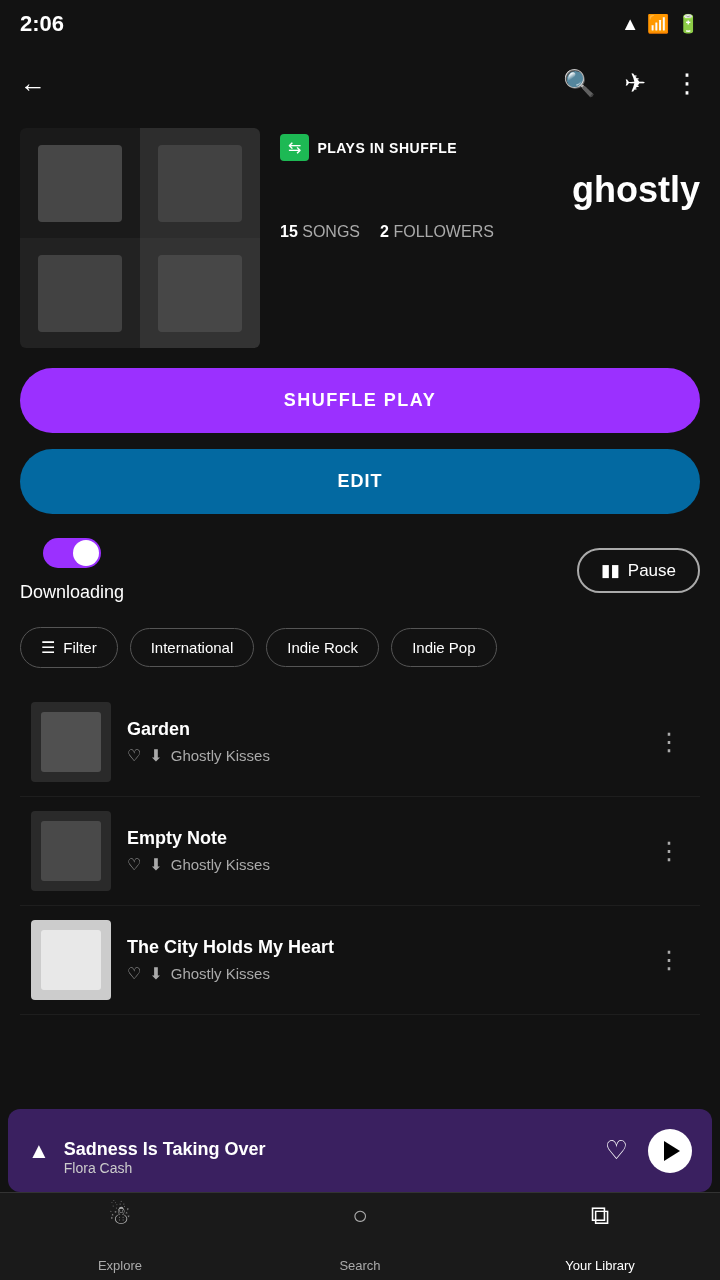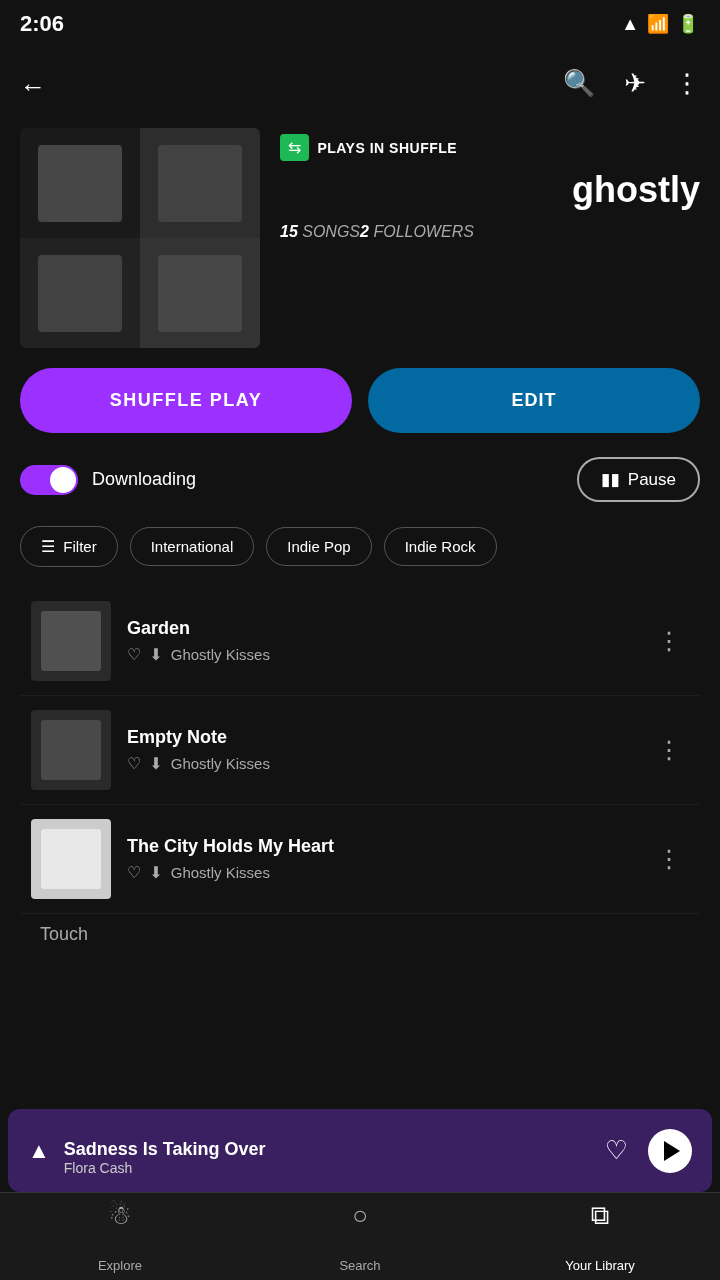--- a/index.html
+++ b/index.html
@@ -112,32 +112,33 @@
     }
     .playlist-title {
       font-size: 36px;
       font-weight: 800;
       color: #fff;
       margin-bottom: 12px;
       text-align: right;
     }
     .playlist-meta {
       display: flex;
+      gap: 20px;
       font-size: 16px;
       color: #aaa;
-      font-style: italic;
     }
     .meta-num { color: #fff; font-weight: 700; }
 
     
     .buttons-row {
       display: flex;
       padding: 0 20px;
       gap: 16px;
       margin-bottom: 24px;
+      flex-direction: column;
     }
     .btn-shuffle {
       flex: 1;
       background: #9b30ff;
       border: none;
       border-radius: 50px;
       color: #fff;
       font-size: 18px;
       font-weight: 800;
       letter-spacing: 1.5px;
@@ -164,20 +165,21 @@
       display: flex;
       align-items: center;
       justify-content: space-between;
       padding: 0 20px;
       margin-bottom: 24px;
     }
     .downloading-left {
       display: flex;
       align-items: center;
       gap: 14px;
+      flex-direction: column;
     }
     .toggle {
       width: 58px;
       height: 30px;
       background: #9b30ff;
       border-radius: 15px;
       position: relative;
       cursor: pointer;
     }
     .toggle-knob {
@@ -449,24 +451,24 @@
 
 <div class="filter-bar">
   <div class="filter-chip">
     <span class="filter-chip-icon">☰</span>
     <span>Filter</span>
   </div>
   <div class="filter-chip">
     <span>International</span>
   </div>
   <div class="filter-chip">
+    <span>Indie Rock</span>
+  </div>
+  <div class="filter-chip">
     <span>Indie Pop</span>
-  </div>
-  <div class="filter-chip">
-    <span>Indie Rock</span>
   </div>
 </div>
 
 <div class="song-list">
 
   <div class="song-item">
     <div class="song-art">
       <div class="song-art-inner" style="background:rgba(255,255,255,0.18);"></div>
     </div>
     <div class="song-info">
@@ -503,23 +505,20 @@
       <div class="song-title">The City Holds My Heart</div>
       <div class="song-meta">
         <span class="song-meta-icon">♡</span>
         <span class="song-meta-icon">⬇</span>
         <span class="song-artist">Ghostly Kisses</span>
       </div>
     </div>
     <div class="song-more">⋮</div>
   </div>
 
-  <div class="peek-row">
-    <span>Touch</span>
-  </div>
 
 </div>
 
 <div class="mini-player">
   <span class="mini-player-chevron">▲</span>
   <div class="mini-player-info">
     <div class="mini-player-title">Sadness Is Taking Over</div>
     <div class="mini-player-artist">Flora Cash</div>
   </div>
   <div class="mini-player-controls">

